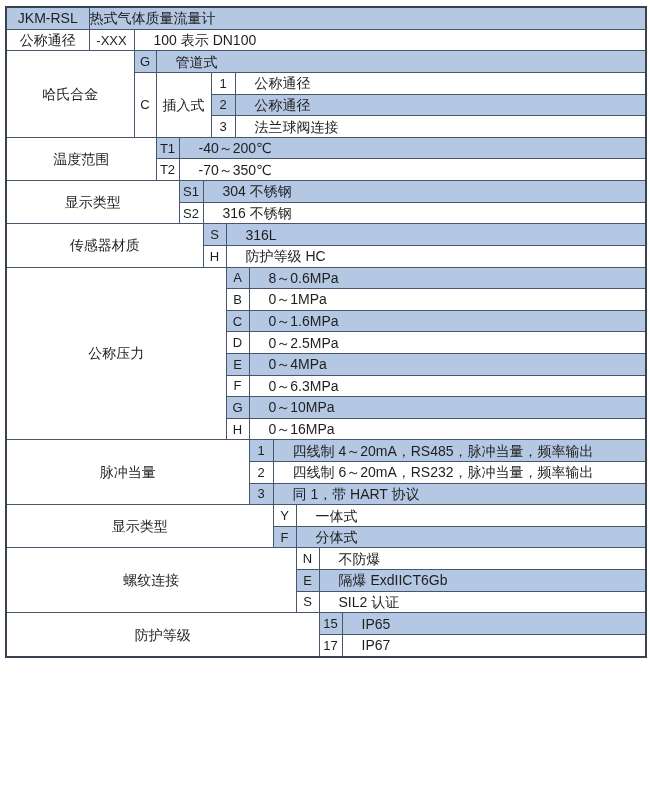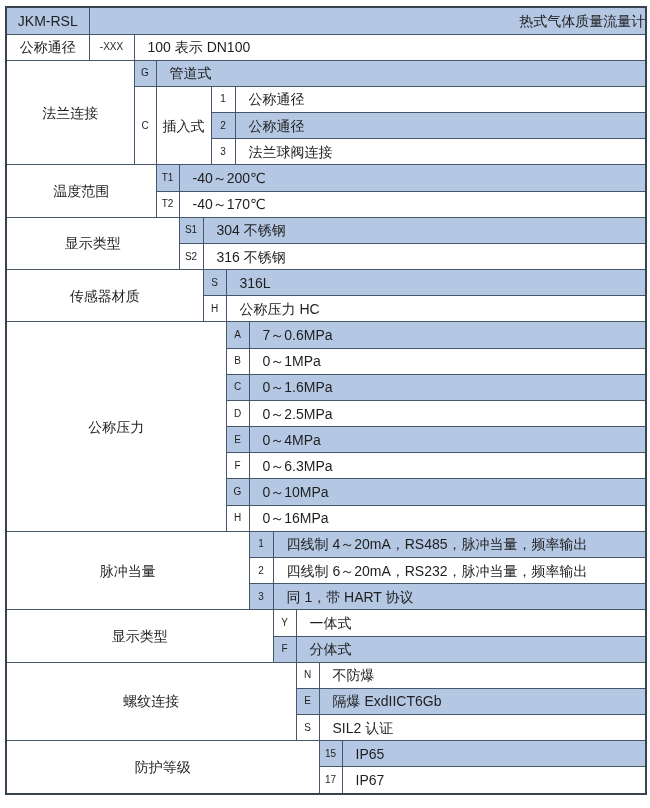--- a/index.html
+++ b/index.html
@@ -3,37 +3,37 @@
 <meta charset="utf-8">
 <style>
   html,body{margin:0;padding:0;}
   body{
     width:650px;height:808px;background:#ffffff;
     font-family:"Liberation Sans","DejaVu Sans",sans-serif;
     color:#1f1f1f;
   }
   .page{position:relative;width:650px;height:808px;background:#ffffff;overflow:hidden;}
   table.spec{
-    position:absolute;left:5px;top:6px;width:640px;height:789px;
+    position:absolute;left:5px;top:6px;width:640px;height:652px;
     border-collapse:collapse;table-layout:fixed;
     border:2.5px solid #39424f;
   }
   td{
     border:1.5px solid #47566b;
     font-size:14px;line-height:1;
     padding:0;margin:0;
     overflow:hidden;white-space:nowrap;
     vertical-align:middle;
     background:#ffffff;
   }
   td.blu{background:#b4c7e3;}
   td.lbl{text-align:center;}
-  td.code{text-align:center;font-size:10px;margin-top:32px;}
-  td.desc{text-align:left;padding-left:13px;}
-  td.title{text-align:right;}
+  td.code{text-align:center;font-size:13px;margin-top:32px;}
+  td.desc{text-align:left;padding-left:19px;}
+  td.title{text-align:left;}
 </style>
 </head>
 <body>
 
 <div class="page">
   <table class="spec">
     <colgroup>
       <col style="width:83px">
         <col style="width:45px">
         <col style="width:22px">
@@ -56,21 +56,21 @@
         <td class="title blu" colspan="13">热式气体质量流量计</td>
       </tr>
 
       <tr>
         <td class="lbl">公称通径</td>
         <td class="code">-XXX</td>
         <td class="desc" colspan="12">100 表示 DN100</td>
       </tr>
 
       <tr>
-        <td class="lbl" colspan="2" rowspan="4">法兰连接</td>
+        <td class="lbl" colspan="2" rowspan="4">哈氏合金</td>
         <td class="code blu">G</td>
         <td class="desc blu" colspan="11">管道式</td>
       </tr>
       <tr>
         <td class="code" rowspan="3">C</td>
         <td class="lbl" colspan="3" rowspan="3">插入式</td>
         <td class="code" colspan="2">1</td>
         <td class="desc" colspan="6">公称通径</td>
       </tr>
       <tr>
@@ -82,47 +82,47 @@
         <td class="desc" colspan="6">法兰球阀连接</td>
       </tr>
 
       <tr>
         <td class="lbl" colspan="3" rowspan="2">温度范围</td>
         <td class="code blu">T1</td>
         <td class="desc blu" colspan="10">-40～200℃</td>
       </tr>
       <tr>
         <td class="code">T2</td>
-        <td class="desc" colspan="10">-40～170℃</td>
+        <td class="desc" colspan="10">-70～350℃</td>
       </tr>
 
       <tr>
         <td class="lbl" colspan="4" rowspan="2">显示类型</td>
         <td class="code blu">S1</td>
         <td class="desc blu" colspan="9">304 不锈钢</td>
       </tr>
       <tr>
         <td class="code">S2</td>
         <td class="desc" colspan="9">316 不锈钢</td>
       </tr>
 
       <tr>
         <td class="lbl" colspan="5" rowspan="2">传感器材质</td>
         <td class="code blu" colspan="2">S</td>
         <td class="desc blu" colspan="7">316L</td>
       </tr>
       <tr>
         <td class="code" colspan="2">H</td>
-        <td class="desc" colspan="7">公称压力 HC</td>
+        <td class="desc" colspan="7">防护等级 HC</td>
       </tr>
 
       <tr>
         <td class="lbl" colspan="7" rowspan="8">公称压力</td>
         <td class="code blu" colspan="2">A</td>
-        <td class="desc blu" colspan="5">7～0.6MPa</td>
+        <td class="desc blu" colspan="5">8～0.6MPa</td>
       </tr>
       <tr>
         <td class="code" colspan="2">B</td>
         <td class="desc" colspan="5">0～1MPa</td>
       </tr>
       <tr>
         <td class="code blu" colspan="2">C</td>
         <td class="desc blu" colspan="5">0～1.6MPa</td>
       </tr>
       <tr>

